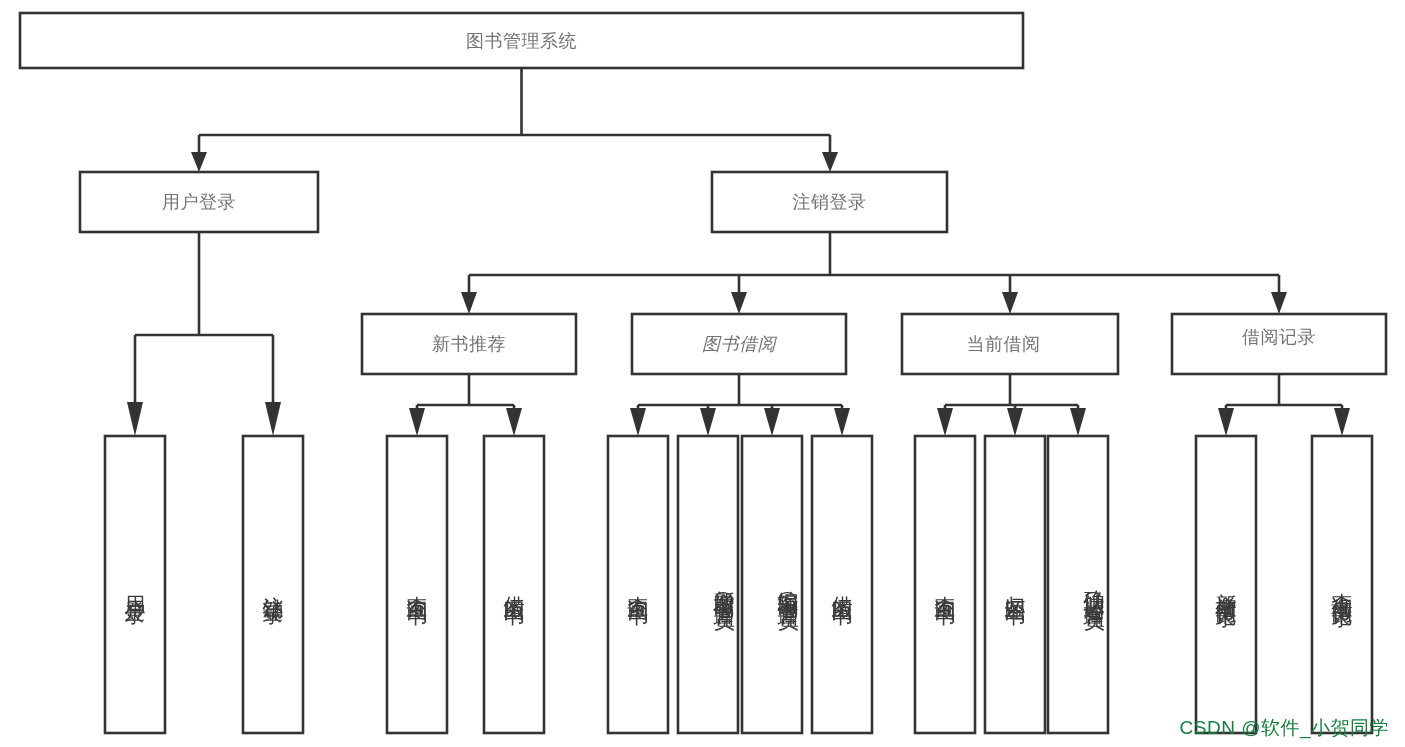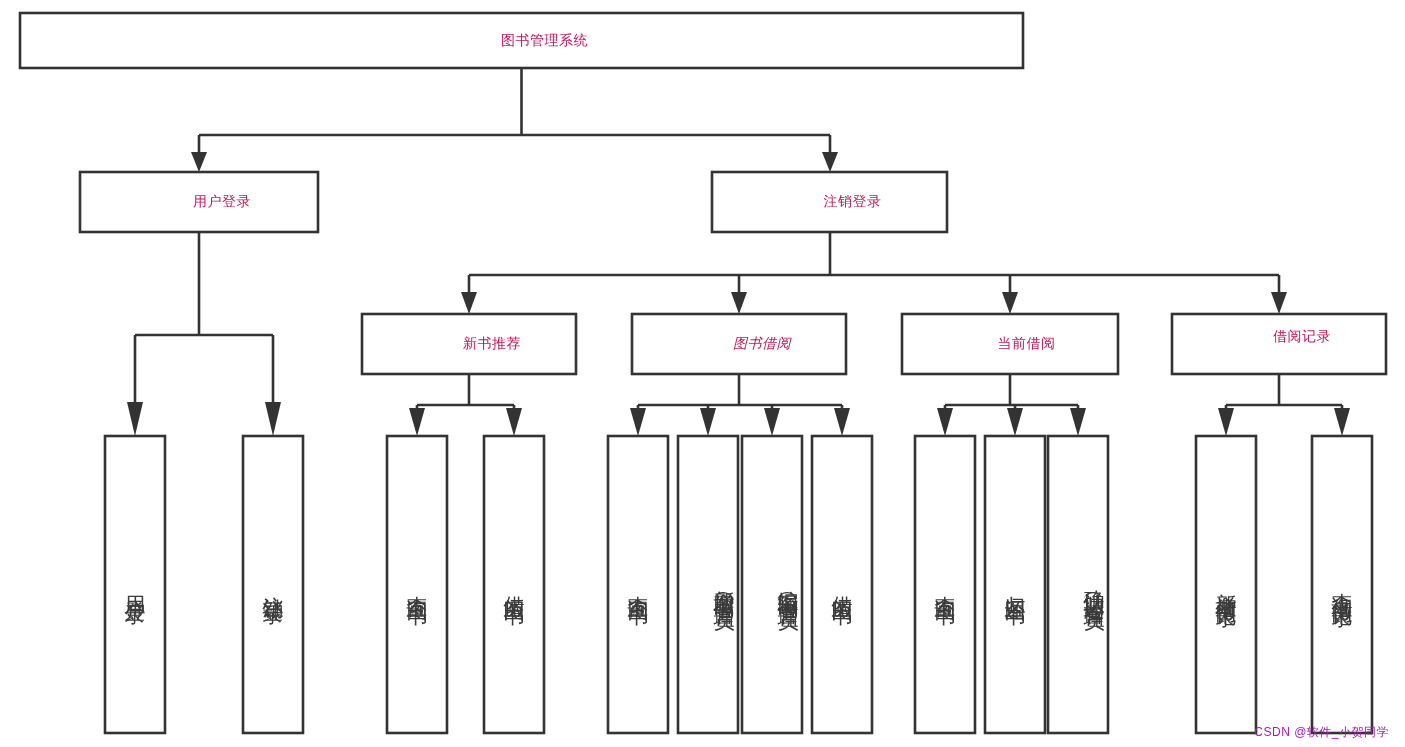--- a/index.html
+++ b/index.html
@@ -40,26 +40,25 @@
   }
   .arrow-head {
     fill: #333333;
     stroke: none;
   }
   .node-label-h {
     position: absolute;
     display: flex;
     align-items: center;
     justify-content: center;
-    font-size: 14px;
-    color: #be185d;
+    font-size: 18px;
+    color: #737373;
     letter-spacing: 0.5px;
     white-space: nowrap;
     pointer-events: none;
-    margin-left: 23px;
   }
   .node-label-v {
     position: absolute;
     display: flex;
     align-items: flex-start;
     justify-content: center;
     font-size: 21px;
     color: #3a3a3a;
     writing-mode: vertical-rl;
     text-orientation: upright;
@@ -70,22 +69,22 @@
     box-sizing: border-box;
   }
   .node-label-v.center-v {
     align-items: center;
     padding-top: 0;
   }
   .watermark {
     position: absolute;
     right: 16px;
     bottom: 6px;
-    font-size: 12px;
-    color: #a21caf;
+    font-size: 19px;
+    color: #15803d;
     white-space: nowrap;
     letter-spacing: 0.5px;
     pointer-events: none;
   }
 </style>
 </head>
 <body>
 
 <div id="diagram-root">
 

